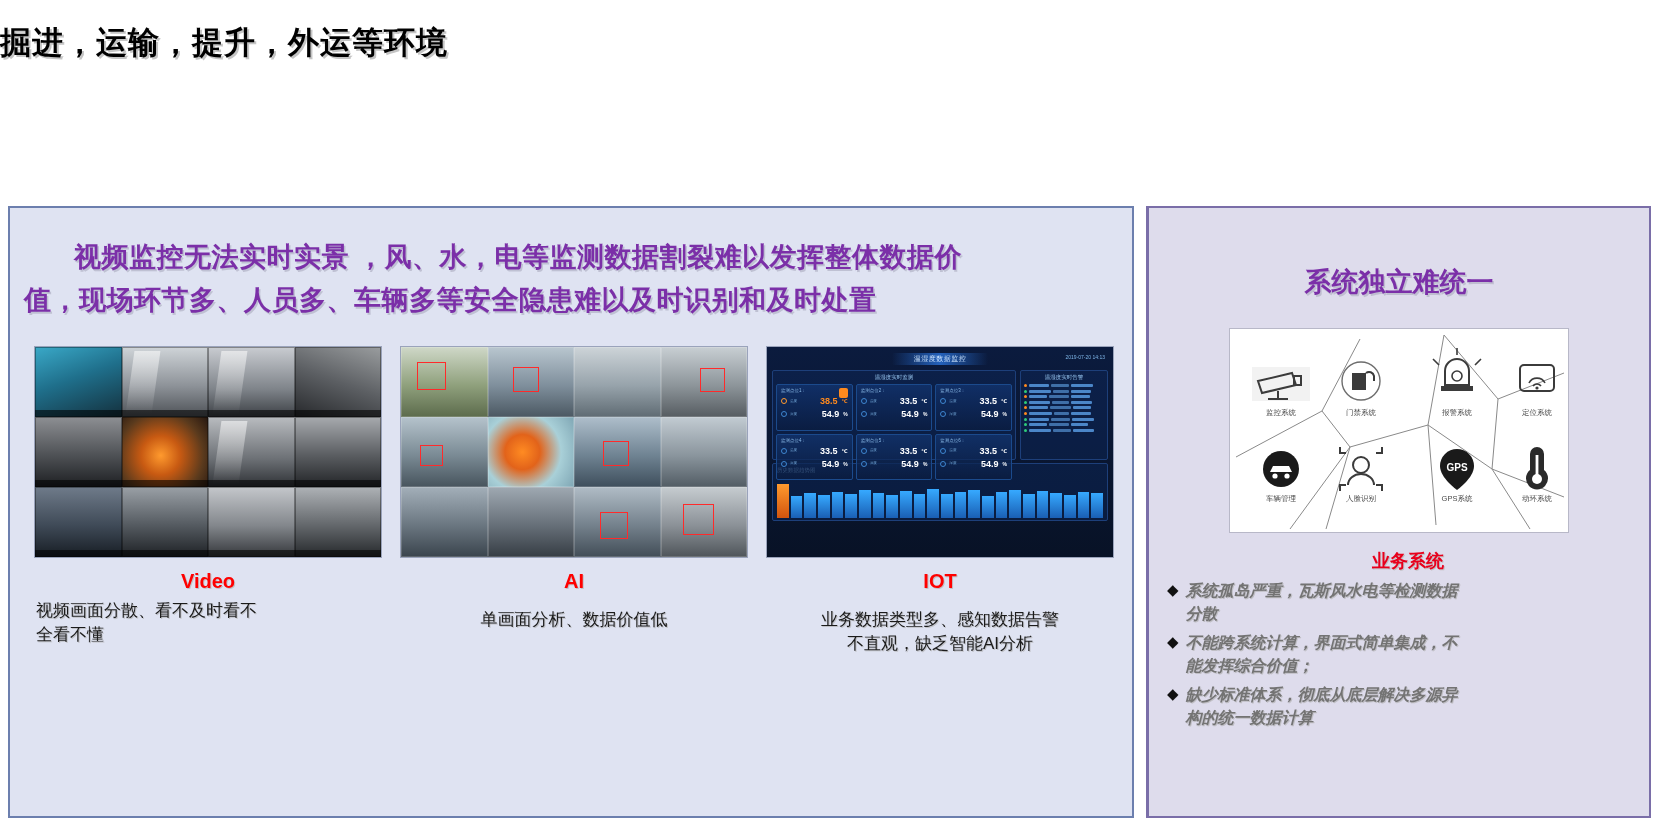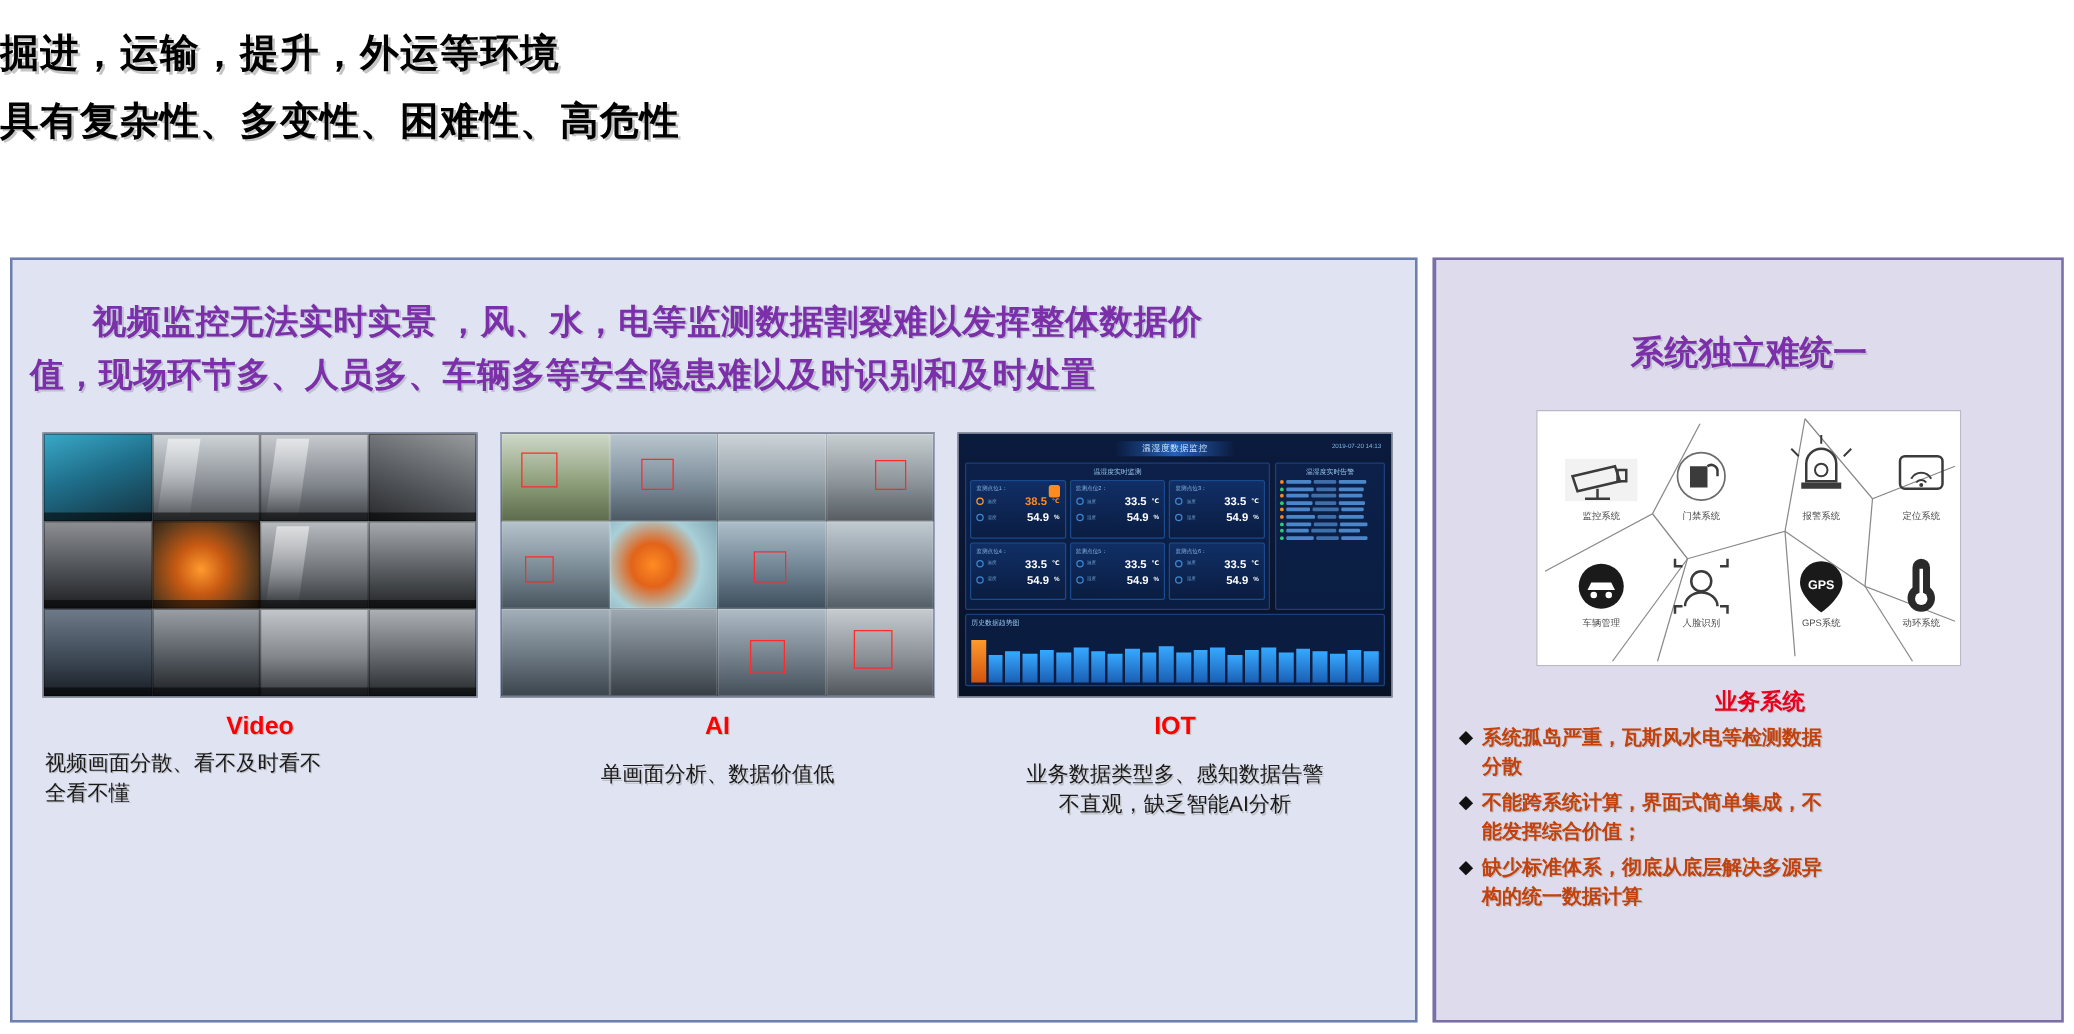--- a/index.html
+++ b/index.html
@@ -121,21 +121,21 @@
   .a10{ background: linear-gradient(180deg,#9fa9b2 0%,#666f78 55%,#363d44 100%); }
   .a11{ background: linear-gradient(180deg,#b0bcc6 0%,#74818c 55%,#424d57 100%); }
   .a12{ background: linear-gradient(180deg,#c6ccd0 0%,#8b9197 55%,#4f555a 100%); }
   .bbox { position:absolute; border: 1.5px solid #ff2a2a; }
 
   
   .iot { width:100%; height:100%; background: linear-gradient(180deg,#0b1b3e 0%,#0a1733 45%,#081226 100%); position:relative; padding: 4px 5px; }
   .iot-top { height: 16px; display:flex; align-items:center; justify-content:center; position:relative; }
   .iot-title { font-size: 7px; color:#cfe6ff; background: linear-gradient(90deg, rgba(30,90,180,0), rgba(40,110,210,.85), rgba(30,90,180,0)); padding: 1px 22px; border-radius: 2px; letter-spacing:.5px; }
   .iot-time { position:absolute; right:3px; top:3px; font-size:5px; color:#7fb6e8; }
-  .iot-body { display:flex; gap:4px; margin-top:3px; height: 118px; }
+  .iot-body { display:flex; gap:4px; margin-top:3px; height: 90px; }
   .iot-main { flex: 1 1 auto; border:1px solid #1d3f7a; border-radius:2px; padding:3px; background: rgba(14,40,90,.45); }
   .iot-sub { font-size:5.5px; color:#9ccbf5; text-align:center; margin-bottom:3px; }
   .cards { display:grid; grid-template-columns: repeat(3,1fr); grid-template-rows: repeat(2,1fr); gap:3px; height: 96px; }
   .card { border:1px solid #1b4a8c; border-radius:2px; background: linear-gradient(180deg, rgba(18,52,112,.75), rgba(10,28,64,.75)); padding:3px 4px; position:relative; }
   .card-h { font-size:4.5px; color:#8ab9e6; }
   .row { display:flex; align-items:center; gap:3px; margin-top:3px; }
   .dot { width:6px; height:6px; border-radius:50%; border:1px solid #3e86d0; }
   .dot.warn { border-color:#ff9a2e; }
   .mini { font-size:3.6px; color:#6fa3d4; line-height:1.15; }
   .val { margin-left:auto; font-size:9px; font-weight:700; color:#ffffff; }
@@ -157,32 +157,31 @@
     text-shadow: 1.5px 1.5px 0 rgba(170,170,190,.6);
   }
   .rp-diagram {
     margin: 28px auto 0; width: 340px; height: 205px;
     background:#fff; border:1px solid #b8b8c8; position:relative; overflow:hidden;
   }
   .rp-cap { text-align:center; margin-top:16px; color:#e8001c; font-size:18px; font-weight:700; text-shadow:1px 1px 0 rgba(180,180,180,.7);margin-left:18px; }
   .bullets { margin: 6px 14px 0 18px; }
   .bullet { display:flex; align-items:flex-start; gap:7px; margin-top:6px; }
   .dia { color:#111; font-size:15px; line-height:22px; flex:0 0 auto; }
-  .btext { font-size:16px; font-weight:700; color:#c2410c; line-height:23px; text-shadow:1px 1px 0 rgba(175,175,175,.65); }
+  .btext { font-size:16px; font-weight:700; color:#737373; line-height:23px; text-shadow:1px 1px 0 rgba(175,175,175,.65);font-style:italic; }
 
   .node-label { font-size:7.5px; fill:#4a4a4a; }
 </style>
 </head>
 <body>
 
 <div class="slide">
 
   <div class="title-block">
     <div class="title-line l1">掘进，运输，提升，外运等环境</div>
-    <div class="title-line l3">具有复杂性、多变性、困难性、高危性</div>
   </div>
 
   <div class="panels">
 
     <div class="panel-left">
 
       <div class="lead">
         <div class="indent">视频监控无法实时实景 ，风、水，电等监测数据割裂难以发挥整体数据价</div>
         <div>值，现场环节多、人员多、车辆多等安全隐患难以及时识别和及时处置</div>
       </div>

